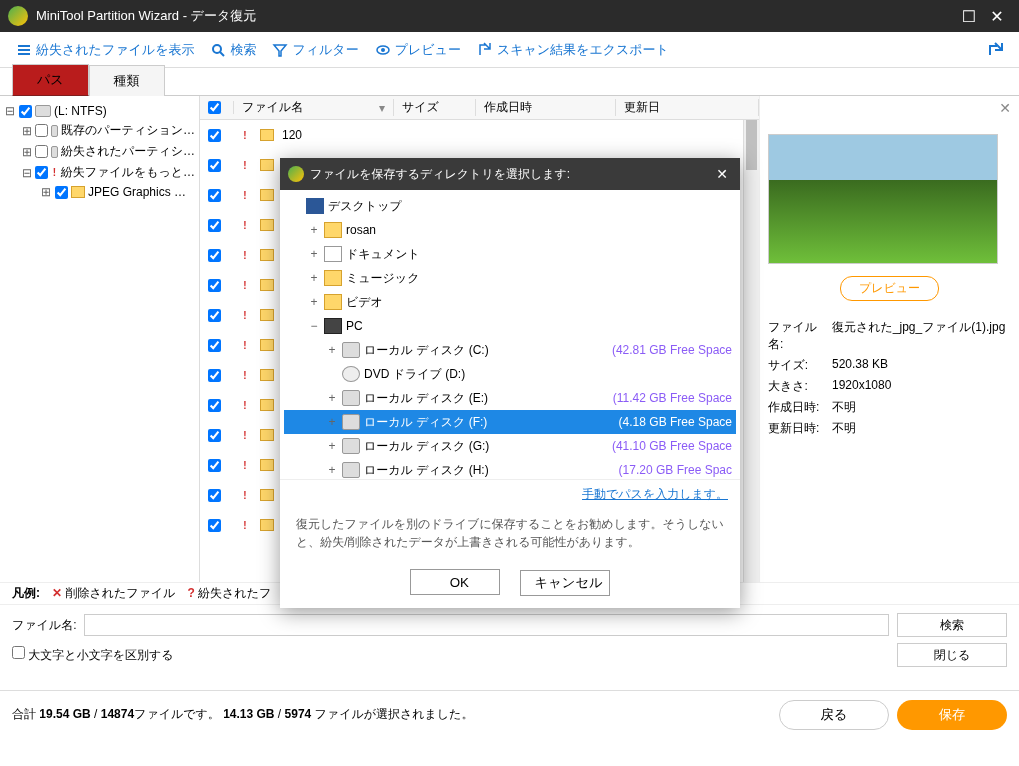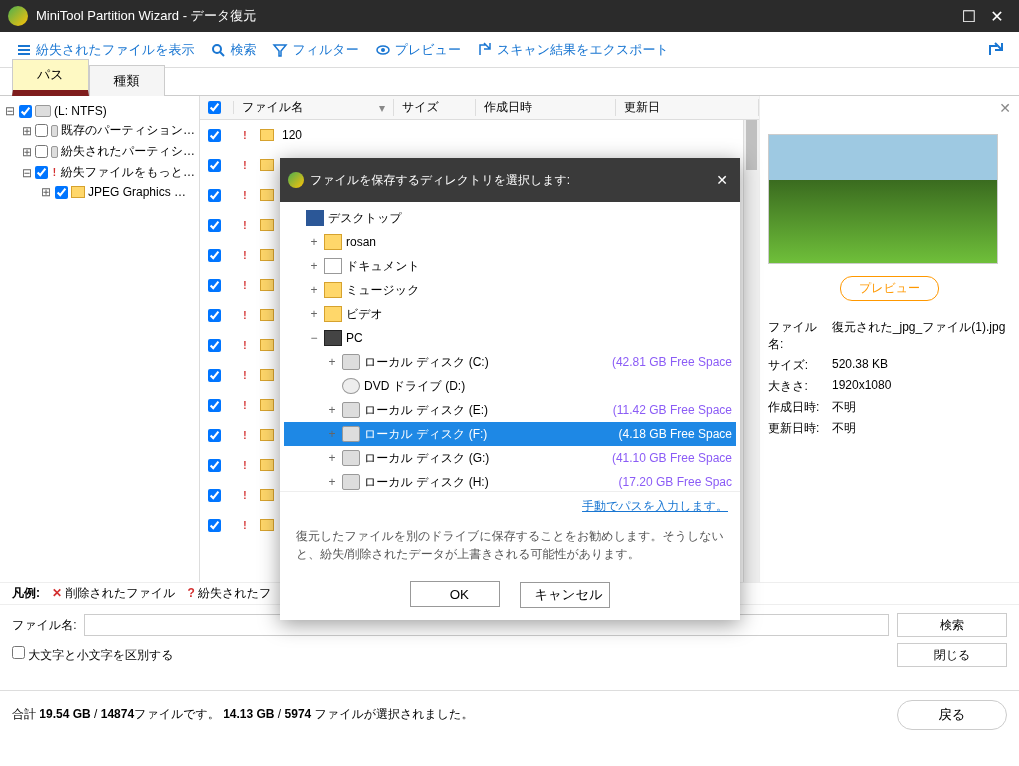--- a/index.html
+++ b/index.html
@@ -10,21 +10,21 @@
 .title-bar .spacer { flex: 1; }
 .title-bar .win-btn { width: 28px; height: 28px; display: flex; align-items: center; justify-content: center; font-size: 16px; cursor: pointer; }
 
 .toolbar { height: 36px; border-bottom: 1px solid #ddd; display: flex; align-items: center; padding: 0 8px; font-size: 13px; }
 .toolbar .tbtn { display: flex; align-items: center; gap: 4px; padding: 4px 8px; color: #1976d2; cursor: pointer; }
 .toolbar .tbtn .ico { width: 16px; height: 16px; display: inline-flex; align-items: center; justify-content: center; }
 .toolbar .right { margin-left: auto; }
 
 .tabs { height: 28px; display: flex; align-items: flex-end; padding-left: 12px; border-bottom: 1px solid #ccc; font-size: 13px; }
 .tabs .tab { padding: 6px 24px; border: 1px solid #ccc; border-bottom: none; background: #f5f5f5; cursor: pointer; position: relative; bottom: -1px; }
-.tabs .tab.active { background: #fef9c3; border-bottom: 6px solid #7f1d1d; margin-top: 36px; }
+.tabs .tab.active { background: #b91c1c; border-bottom: 1px solid #7f1d1d; margin-top: 36px; }
 
 .body { display: flex; height: calc(100% - 32px - 36px - 28px - 50px - 86px - 48px); }
 
 .tree { width: 200px; border-right: 1px solid #ddd; padding: 6px 4px; font-size: 12px; overflow: hidden; }
 .tree-row { display: flex; align-items: center; gap: 3px; padding: 2px 0; white-space: nowrap; overflow: hidden; text-overflow: ellipsis; }
 .tree-row .exp { width: 12px; text-align: center; color: #666; cursor: pointer; }
 .tree-row input[type=checkbox] { margin: 0; }
 .drive-ico { width: 16px; height: 12px; background: #ddd; border: 1px solid #999; border-radius: 2px; display: inline-block; }
 .folder-ico { width: 14px; height: 12px; background: #ffd76a; border: 1px solid #d6a22e; display: inline-block; }
 .warn-ico { width: 14px; height: 14px; position: relative; display: inline-flex; align-items: center; justify-content: center; color: #d32f2f; font-weight: bold; font-size: 10px; }
@@ -54,21 +54,21 @@
 
 .status-bar { height: 48px; border-top: 1px solid #ddd; display: flex; align-items: center; padding: 0 12px; font-size: 12px; gap: 8px; }
 .status-bar .msg { flex: 1; }
 .status-bar .msg b { font-weight: bold; }
 .btn-back { width: 110px; height: 30px; border: 1px solid #ccc; border-radius: 15px; background: #fff; cursor: pointer; }
 .btn-save { width: 110px; height: 30px; border: none; border-radius: 15px; background: #ff9800; color: #fff; cursor: pointer; }
 
 
 .modal-backdrop { position: fixed; left: 0; top: 0; right: 0; bottom: 0; pointer-events: none; }
 .modal { position: fixed; left: 280px; top: 158px; width: 460px; background: #fff; box-shadow: 0 4px 20px rgba(0,0,0,.4); font-size: 12px; pointer-events: auto; }
-.modal-title { height: 44px; background: #3a3a3a; color: #fff; display: flex; align-items: center; padding: 5px 8px; }
+.modal-title { height: 32px; background: #3a3a3a; color: #fff; display: flex; align-items: center; padding: 5px 8px; }
 .modal-title .app-icon-sm { width: 16px; height: 16px; margin-right: 6px; background: linear-gradient(135deg, #4caf50, #ffc107); border-radius: 50%; }
 .modal-title .mclose { margin-left: auto; width: 20px; text-align: center; cursor: pointer; font-size: 14px; }
 .modal-tree { height: 290px; overflow-y: auto; border-bottom: 1px solid #eee; padding: 4px; }
 .mtree-row { display: flex; align-items: center; gap: 4px; height: 24px; padding: 0 4px; white-space: nowrap; }
 .mtree-row.selected { background: #1e88e5; color: #fff; }
 .mtree-row .exp { width: 12px; text-align: center; color: #666; }
 .mtree-row .mico { width: 18px; height: 16px; display: inline-block; }
 .ico-desktop { background: #2b5797; }
 .ico-folder-p { background: #ffd76a; border: 1px solid #d6a22e; width: 16px; height: 13px; }
 .ico-doc { background: #fff; border: 1px solid #999; width: 13px; height: 16px; }
@@ -433,20 +433,21 @@
     <span style="flex:1"></span>
     <button class="side-btn"><span>閉じる</span></button>
   </div>
 </div>
 
 <div class="status-bar">
   <div class="msg">
     <span>合計 </span><b>19.54 GB</b><span> / </span><b>14874</b><span>ファイルです。 </span><b>14.13 GB</b><span> / </span><b>5974</b><span> ファイルが選択されました。</span>
   </div>
   <button class="btn-back"><span>戻る</span></button>
+  <button class="btn-save"><span>保存</span></button>
 </div>
 
 <div class="modal-backdrop">
   <div class="modal">
     <div class="modal-title">
       <span class="app-icon-sm"></span>
       <span>ファイルを保存するディレクトリを選択します:</span>
       <span class="mclose">✕</span>
     </div>
     <div class="modal-tree" id="modal-tree">

